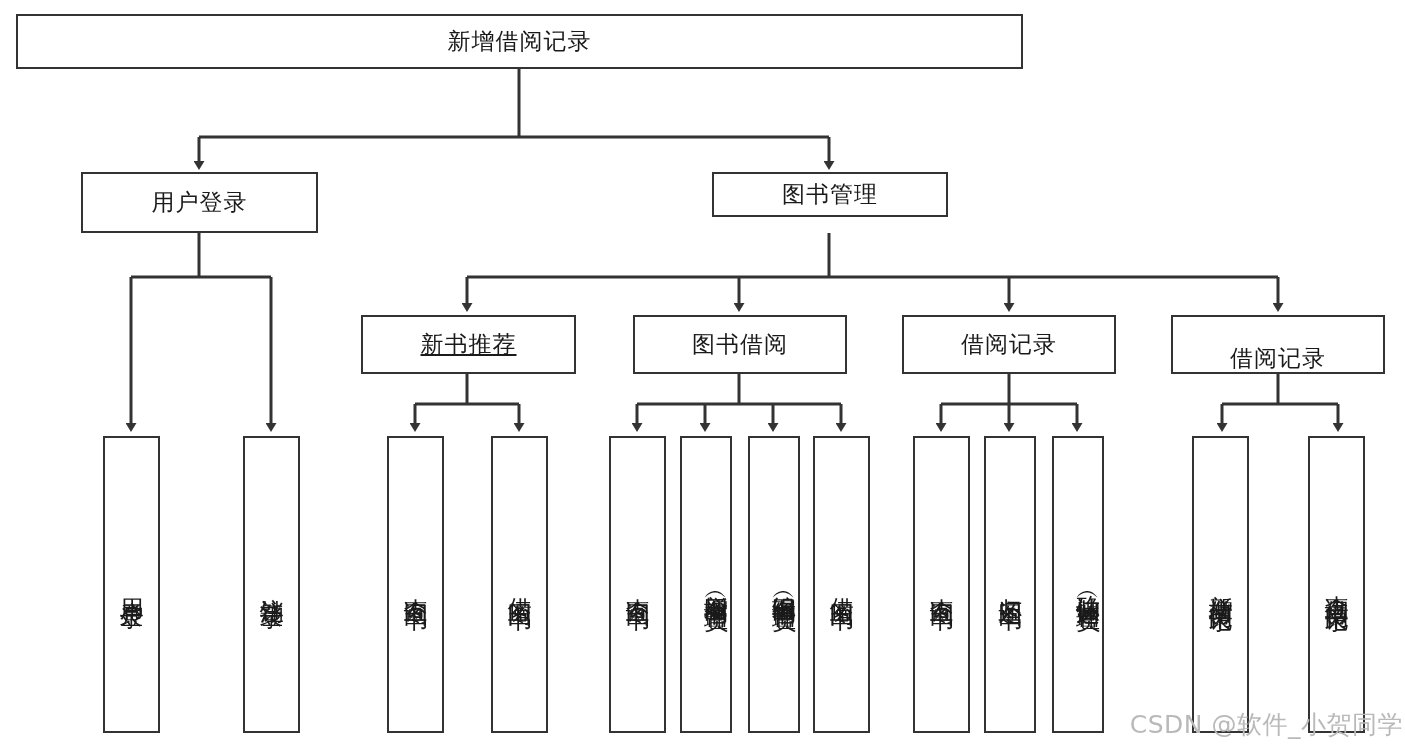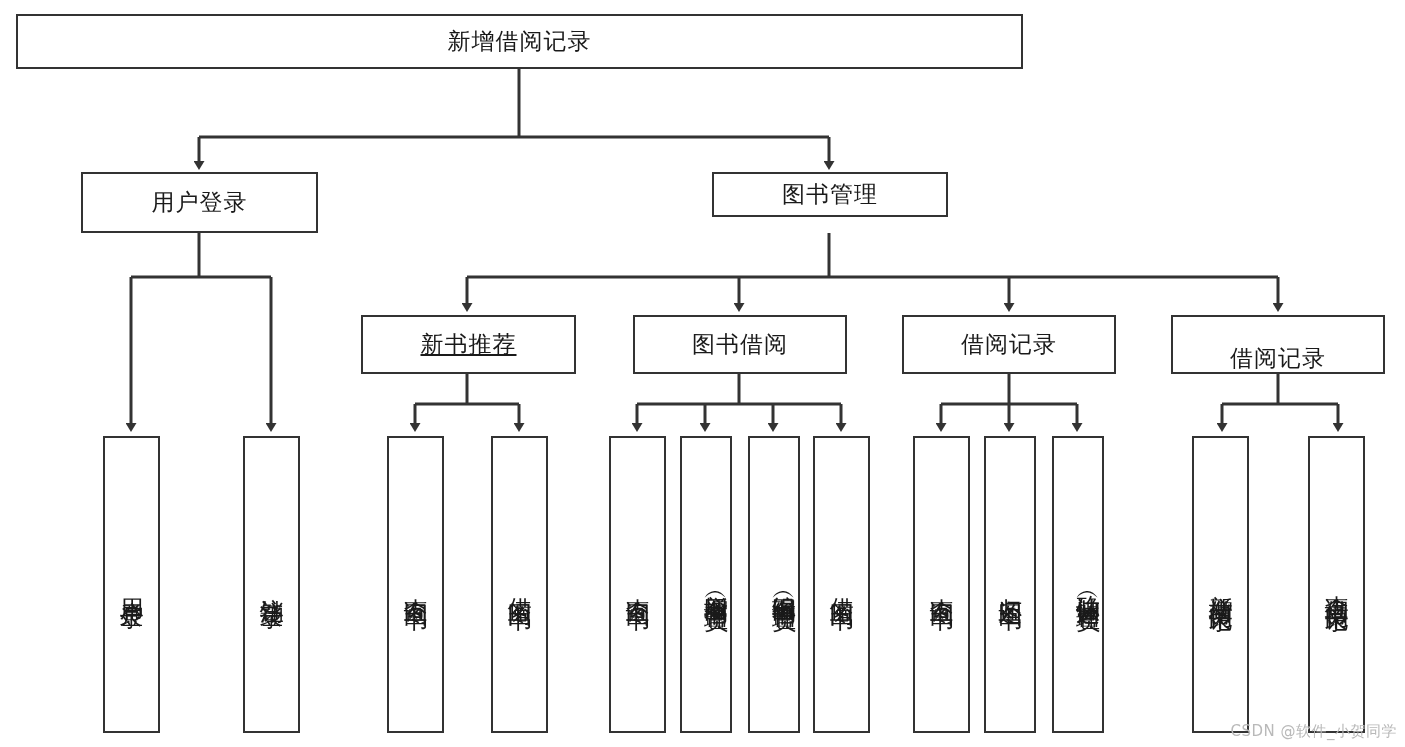--- a/index.html
+++ b/index.html
@@ -51,23 +51,23 @@
   .node.vert.long {
     align-items: flex-start;
     letter-spacing: 2px;
   }
   .node-label {
     display: block;
     white-space: nowrap;
   }
   #watermark {
     position: absolute;
-    right: 8px;
+    right: 2px;
     bottom: 6px;
-    font-size: 15px;
+    font-size: 25px;
     color: #b9b9b9;
     white-space: nowrap;
     letter-spacing: 0.5px;
   }
 </style>
 </head>
 <body>
 
 <div id="diagram-root">
 

